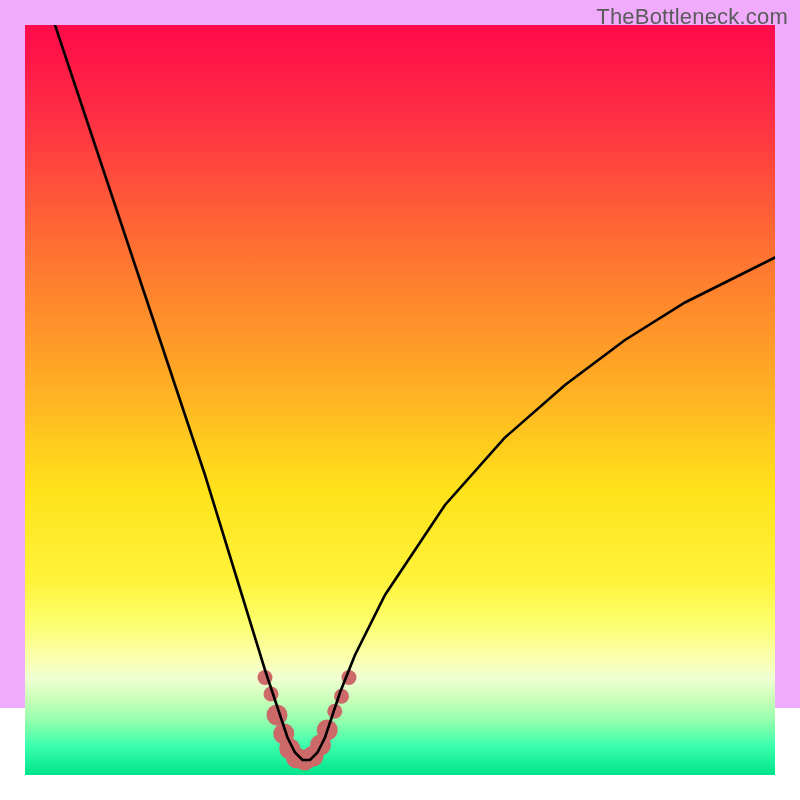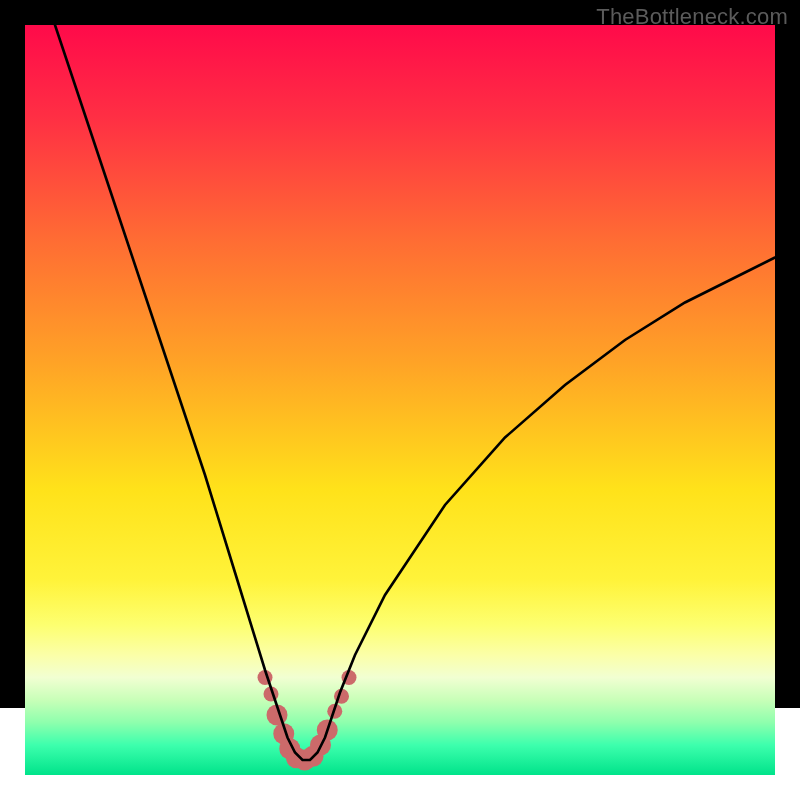--- a/index.html
+++ b/index.html
@@ -7,21 +7,21 @@
     padding: 0;
     width: 800px;
     height: 800px;
     overflow: hidden;
     font-family: Arial, Helvetica, sans-serif;
   }
   .frame {
     position: relative;
     width: 800px;
     height: 708px;
-    background: #000000;
+    background: #f0abfc;
     box-sizing: border-box;
   }
   .plot-area {
     position: absolute;
     top: 25px;
     left: 25px;
     width: 750px;
     height: 750px;
     overflow: hidden;
   }

